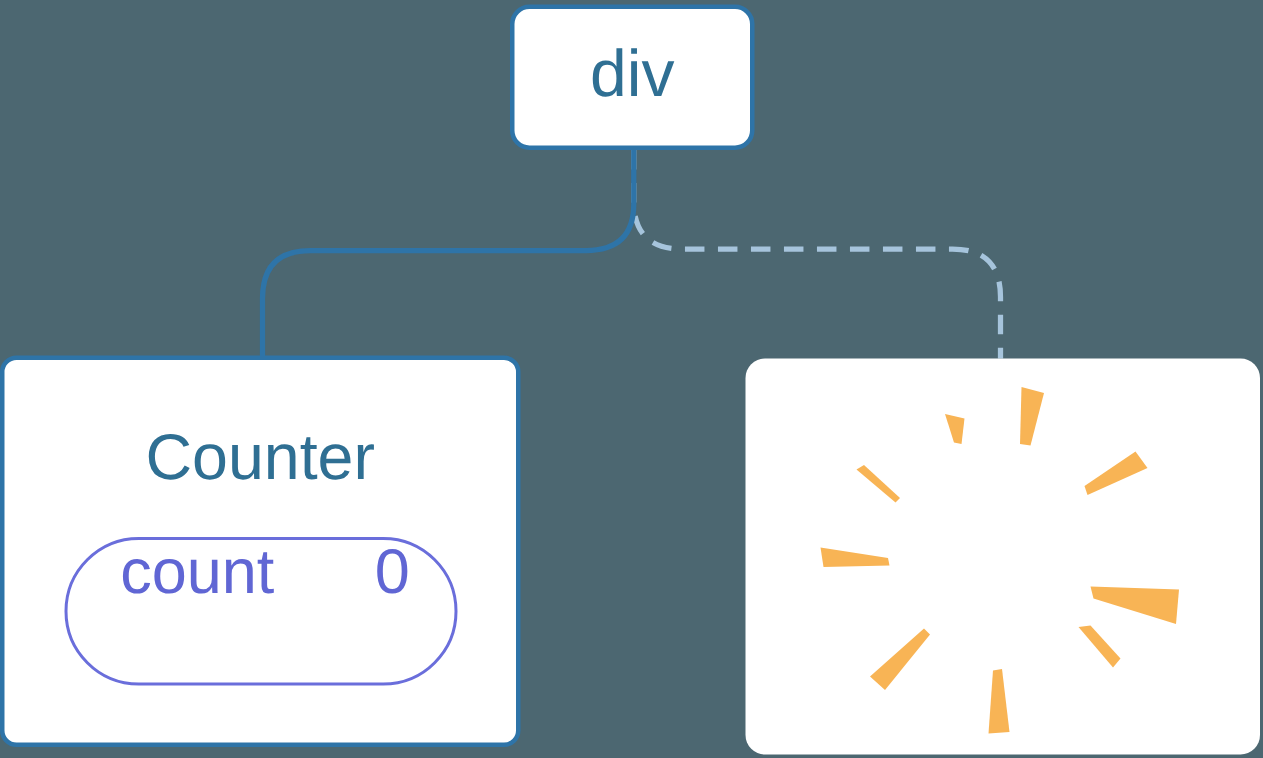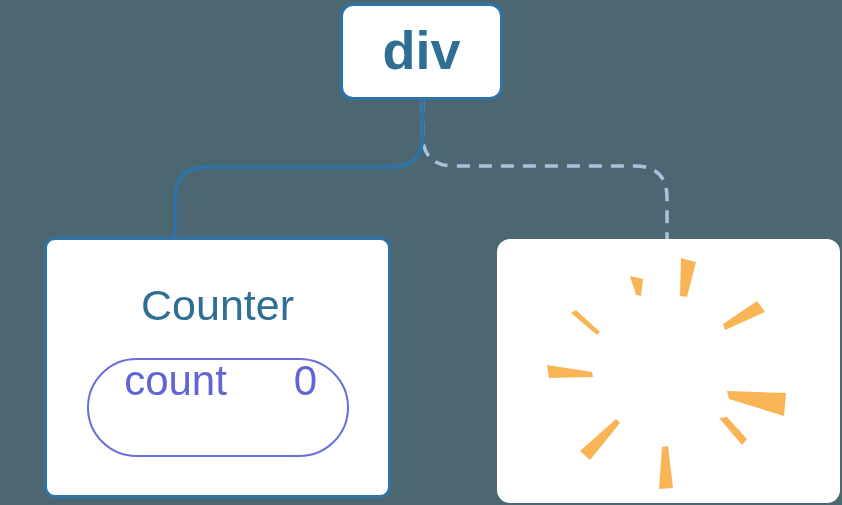--- a/index.html
+++ b/index.html
@@ -26,31 +26,30 @@
     background:var(--card-bg);
     box-sizing:border-box;
   }
   #root-node{
     left:340px;top:3px;width:163px;height:97px;
     border:3px solid var(--node-border);
     border-radius:13px;
     display:flex;align-items:center;justify-content:center;
   }
   .root-label{
-    font-size:54px;font-weight:700;color:var(--node-text);
+    font-size:44px;font-weight:400;color:var(--node-text);
     line-height:1;padding-bottom:4px;
   }
   #connectors{position:absolute;left:0;top:0;}
   #solid-edge{stroke:var(--solid-link);stroke-width:3.5;fill:none;}
   #dashed-edge{stroke:var(--dashed-link);stroke-width:3.5;fill:none;stroke-dasharray:13 9;}
   #counter-node{
     left:0px;top:237px;width:347px;height:261px;
     border:3px solid var(--node-border);
     border-radius:11px;
-    margin-left:44px;
   }
   .counter-title{
     position:absolute;left:0;top:44px;width:100%;
     text-align:center;
     font-size:43px;font-weight:500;color:var(--node-text);
     line-height:1;
   }
   .state-pill{
     position:absolute;left:40px;top:118px;width:262px;height:99px;
     border:2px solid var(--state-border);

